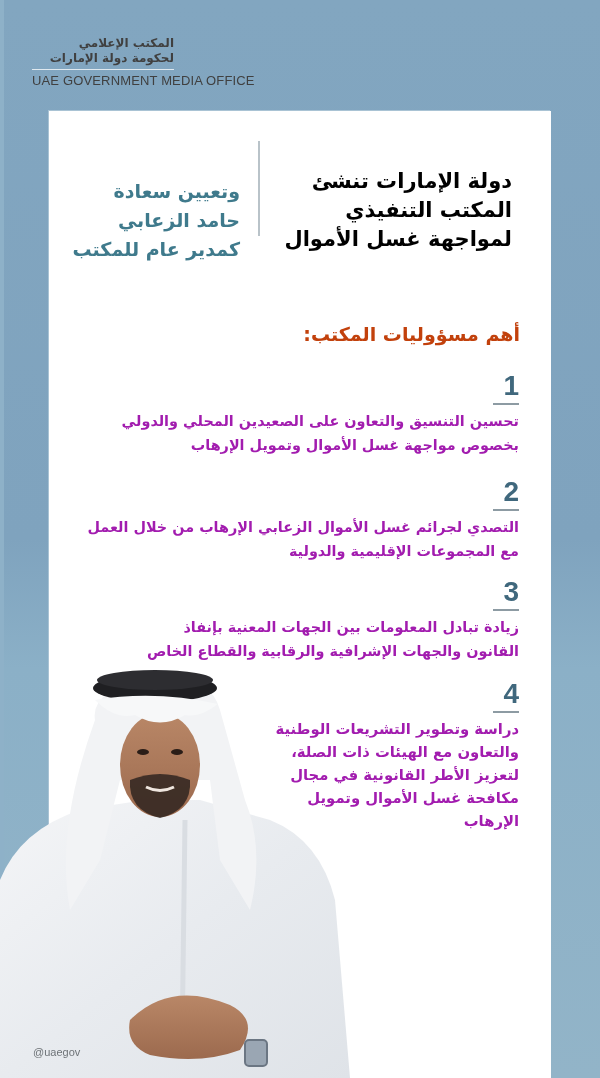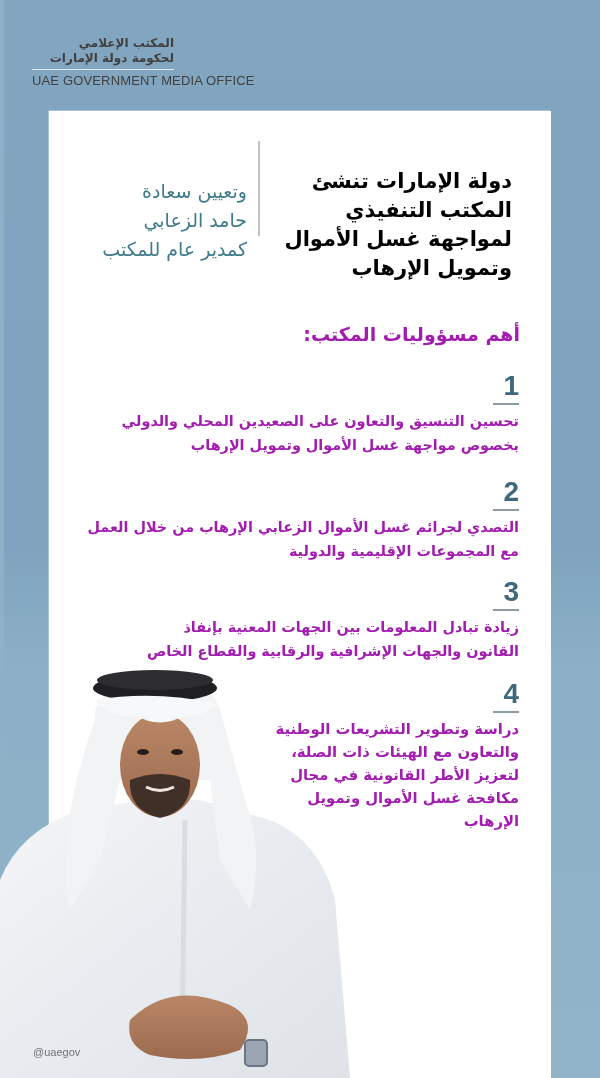--- a/index.html
+++ b/index.html
@@ -27,30 +27,30 @@
 
   
   .header-right {
     position: absolute; right: 39px; top: 56px; width: 230px;
     direction: rtl; text-align: right;
     color: #000000; font-weight: bold; font-size: 21px; line-height: 29px;
     font-family: "DejaVu Sans", sans-serif;
   }
   .header-divider { position: absolute; left: 209px; top: 30px; width: 2px; height: 95px; background: #b9c3c9; }
   .header-left {
-    position: absolute; left: 53px; top: 66px; width: 145px;
+    position: absolute; left: 46px; top: 66px; width: 145px;
     direction: rtl; text-align: right;
-    color: #3f7a8c; font-weight: normal; font-size: 19px; line-height: 29px;
+    color: #3f7a8c; font-weight: bold; font-size: 19px; line-height: 29px;
   }
   .header-left div, .header-right div { white-space: nowrap; }
 
   .section-title {
     position: absolute; right: 31px; top: 212px;
     direction: rtl; text-align: right;
-    color: #a21caf; font-weight: bold; font-size: 19px;
+    color: #c2410c; font-weight: bold; font-size: 19px;
   }
 
   .item { position: absolute; right: 32px; direction: rtl; text-align: right; }
   .item .num {
     display: inline-block; position: relative;
     color: #40687d; font-family: "Liberation Sans", sans-serif; font-weight: bold;
     font-size: 28px; line-height: 30px; padding-left: 8px; width: 30px; text-align: right;
   }
   .item .num-line { position: absolute; right: 0; bottom: -4px; width: 26px; height: 2px; background: #8d9ba3; }
   .item .text {
@@ -82,21 +82,20 @@
   <div class="rule"></div>
   <div class="en">UAE GOVERNMENT MEDIA OFFICE</div>
 </div>
 
 <div class="card">
 
   <div class="header-right">
     <div>دولة الإمارات تنشئ</div>
     <div>المكتب التنفيذي</div>
     <div>لمواجهة غسل الأموال</div>
-    <div>وتمويل الإرهاب</div>
   </div>
 
   <div class="header-divider"></div>
 
   <div class="header-left">
     <div>وتعيين سعادة</div>
     <div>حامد الزعابي</div>
     <div>كمدير عام للمكتب</div>
   </div>
 

